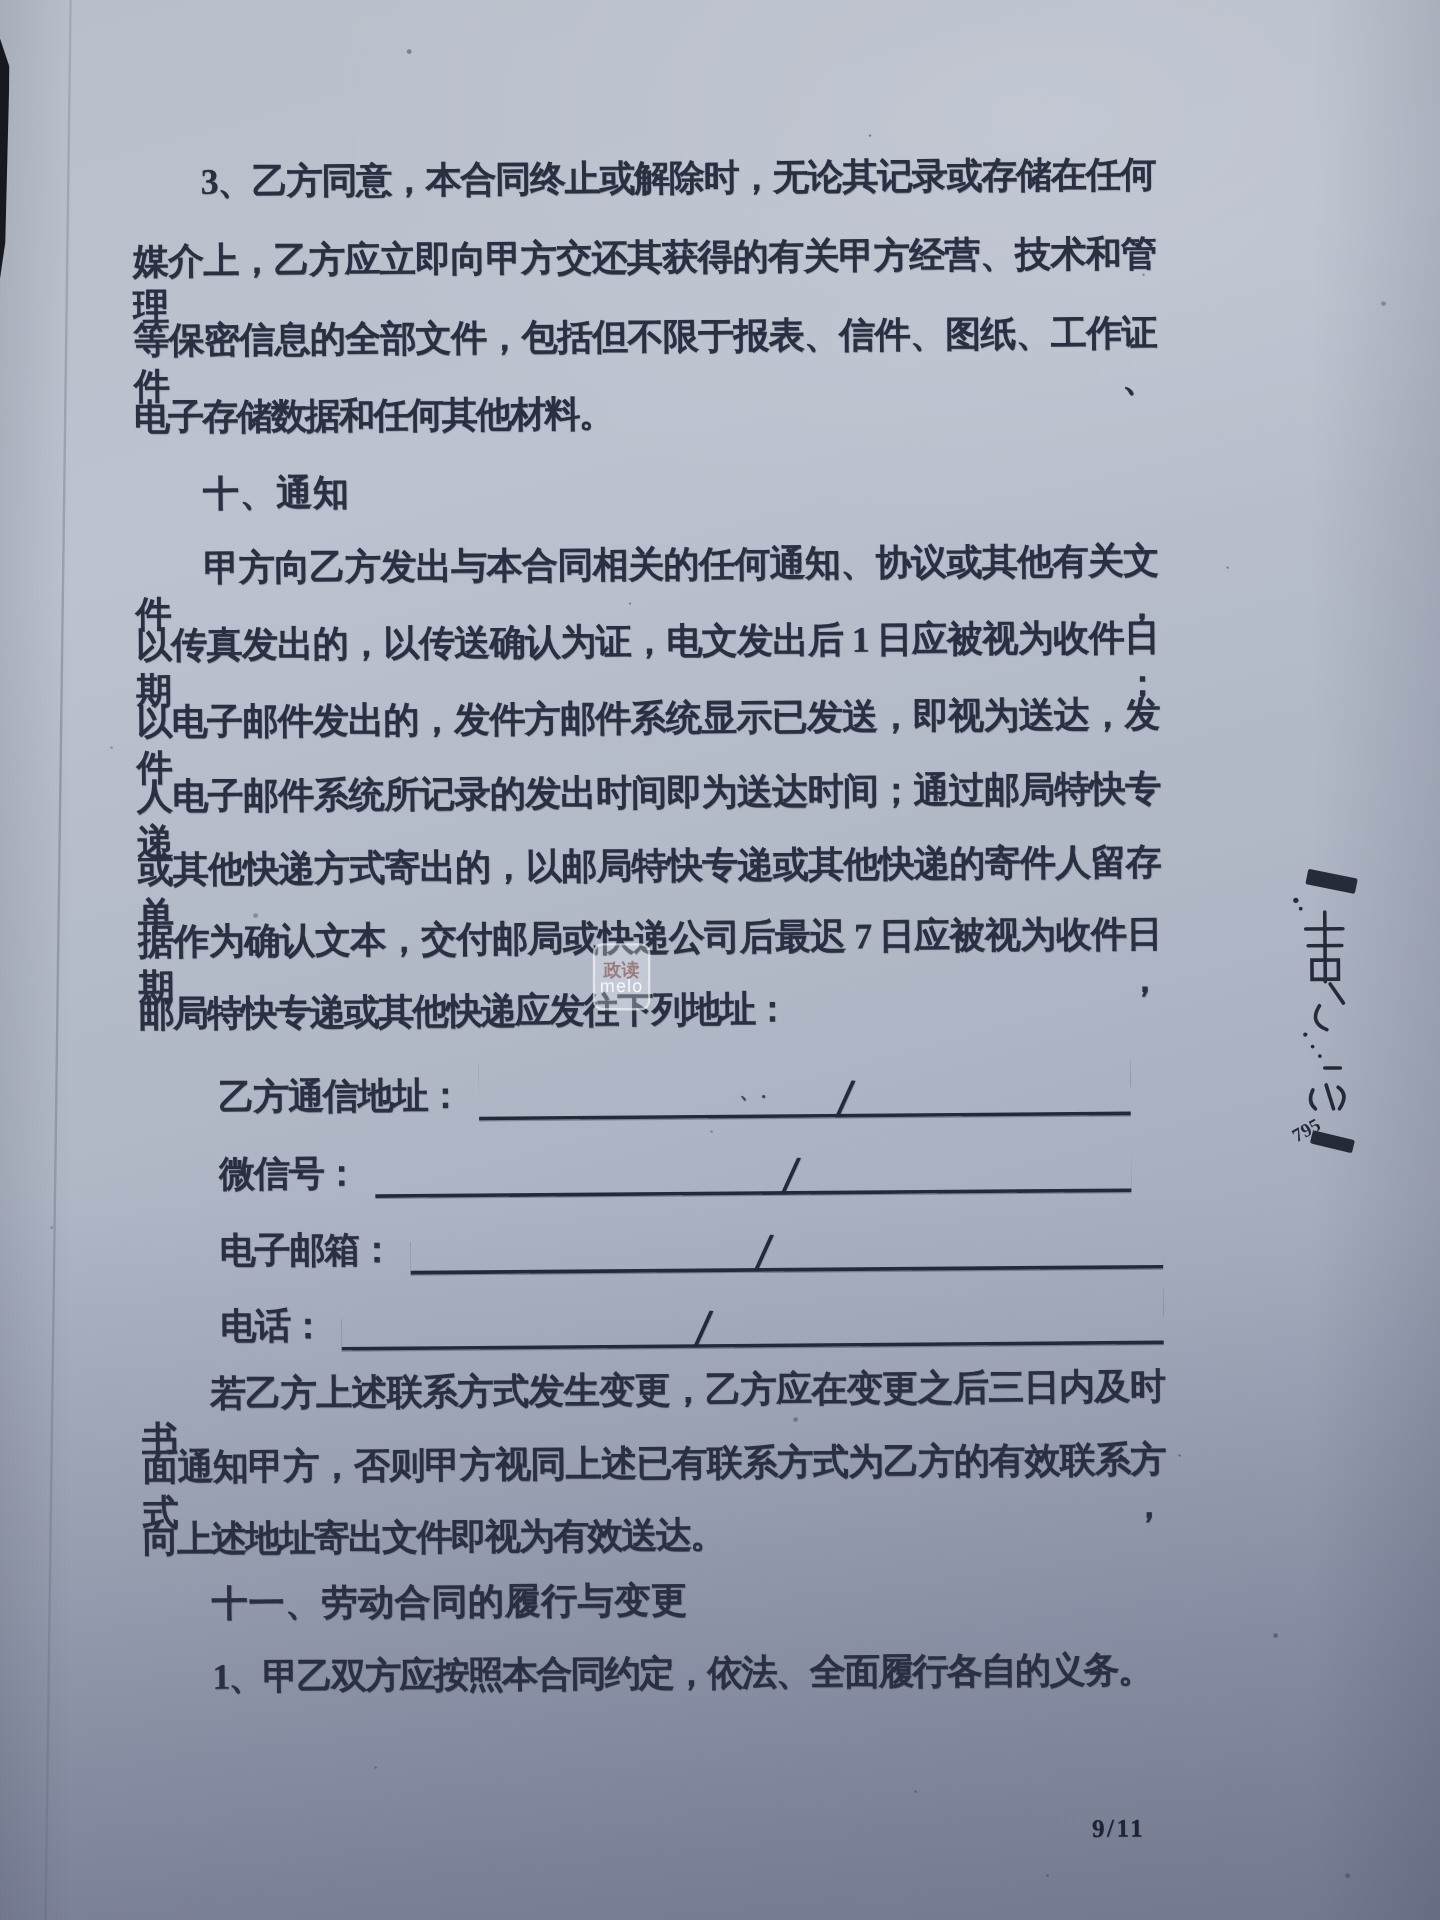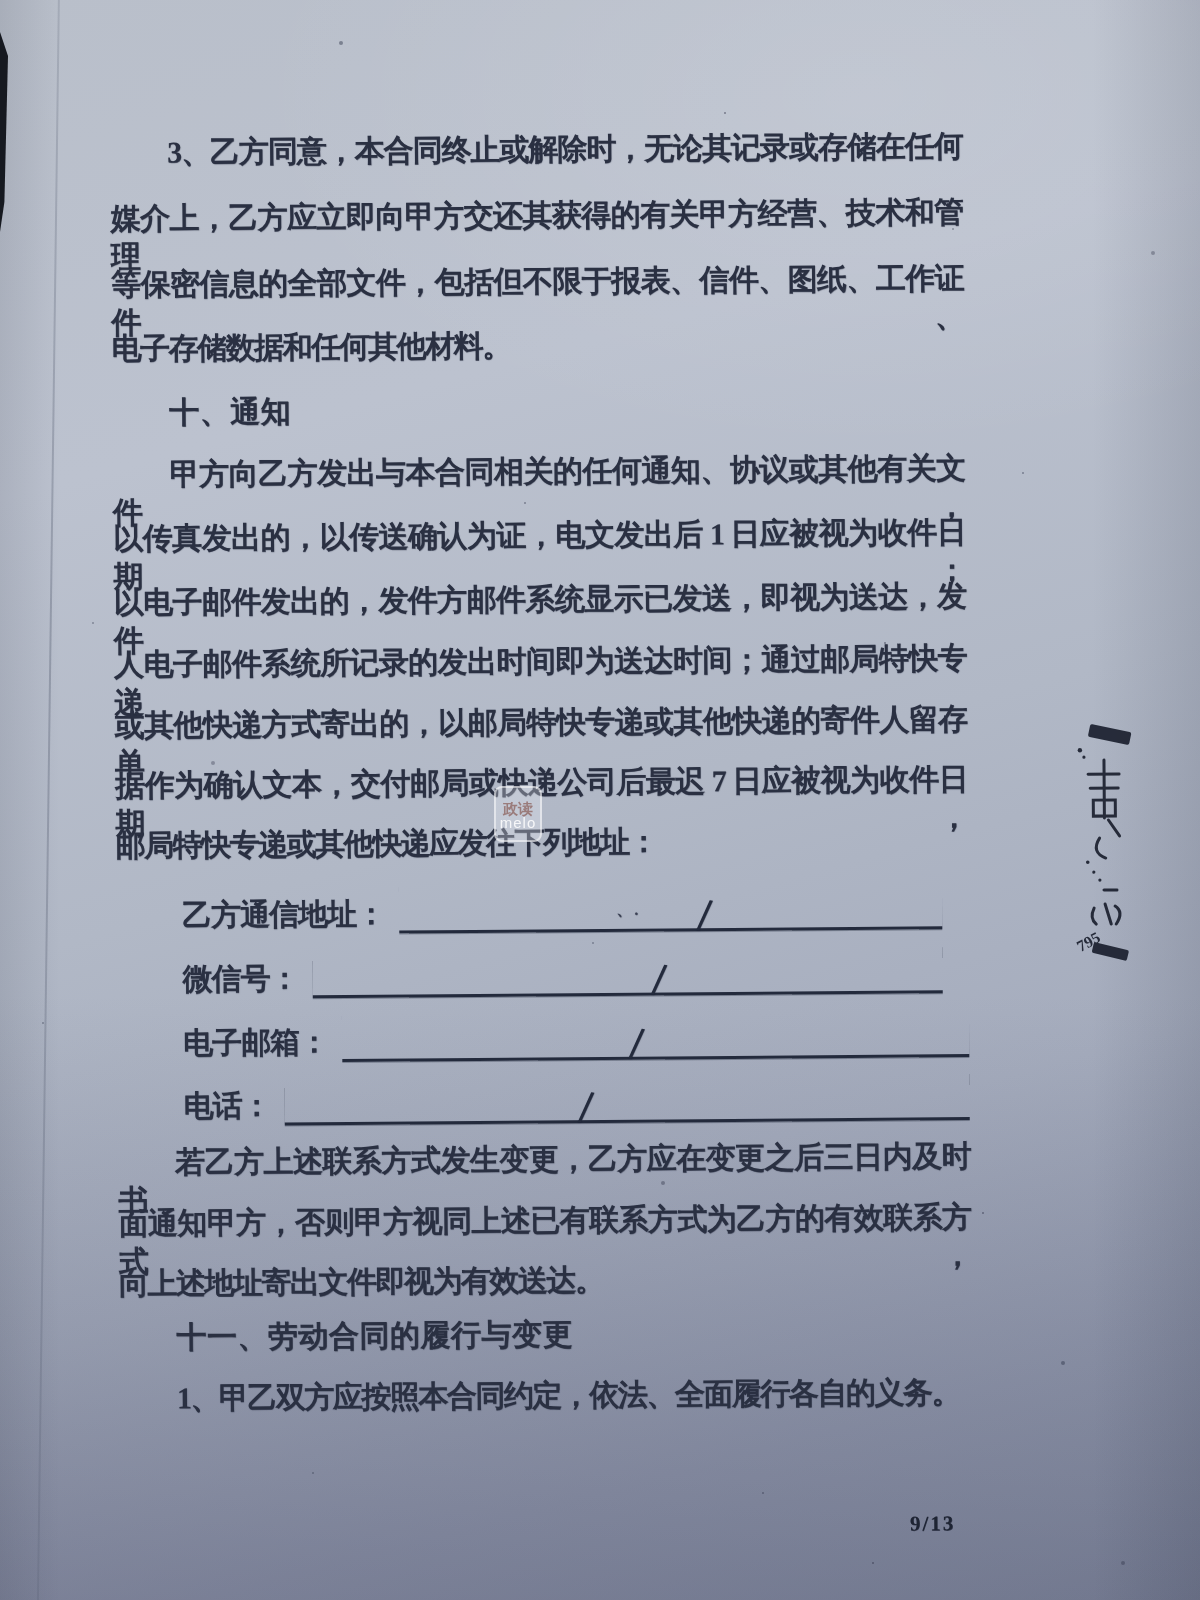--- a/index.html
+++ b/index.html
@@ -187,21 +187,21 @@
           <path d="M41 184 q9 6 1 18"></path>
         </g>
         <circle cx="14" cy="140" r="1.8" stroke="none"></circle>
         <circle cx="20" cy="150" r="1.6" stroke="none"></circle>
         <circle cx="26" cy="158" r="1.6" stroke="none"></circle>
         <text x="6" y="230" transform="rotate(-28 6 230)" font-size="16" font-weight="bold" stroke="none">795</text>
         <rect x="18" y="224" width="36" height="11" rx="2" transform="rotate(14 36 229)" stroke="none"></rect>
       </g>
     </svg>
 
-    <div class="pagenum">9/13</div>
+    <div class="pagenum">9/11</div>
   </div>
 
   <div class="watermark">
     <span class="wm-logo">
       <span class="lg1">政读</span>
       <span class="lg2">melo</span>
     </span>
   </div>
 </div>
 

